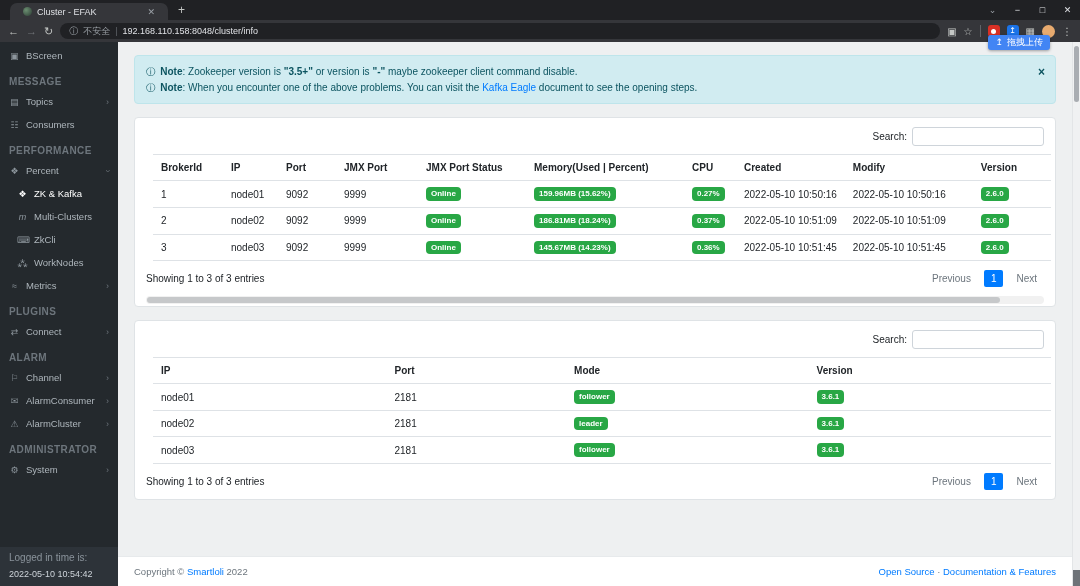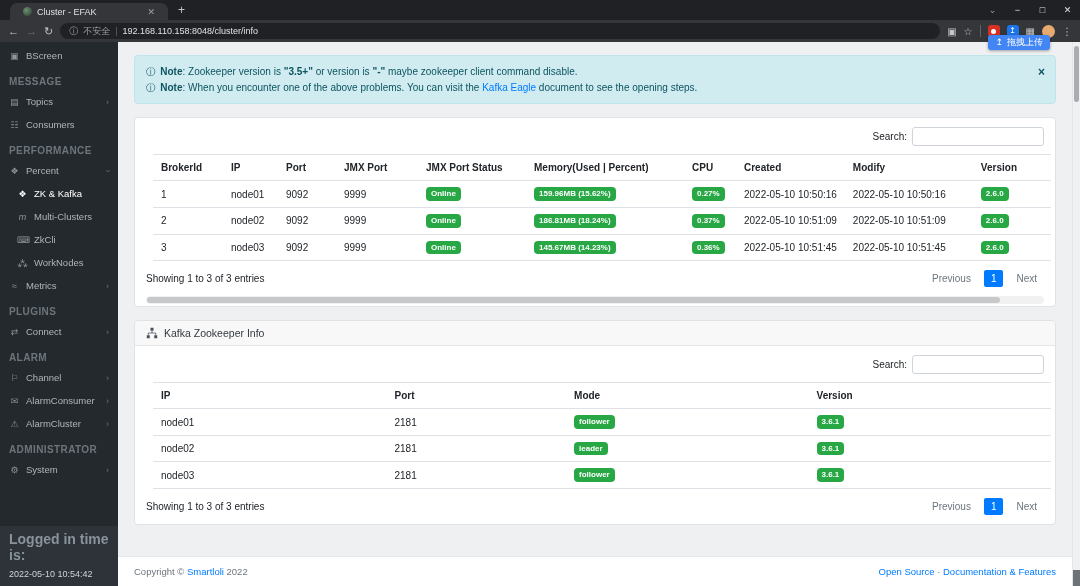--- a/index.html
+++ b/index.html
@@ -42,21 +42,21 @@
   .sidebar { width:118px; background:#24292d; position:relative; flex:none; padding-top:2px; }
   .s-item { height:23px; display:flex; align-items:center; gap:6px; padding:0 9px; color:#aeb6bc; font-size:9.5px; cursor:pointer; white-space:nowrap; }
   .s-ico { width:11px; font-size:9px; text-align:center; color:#8d969d; flex:none; font-style:normal; }
   .s-chev { margin-left:auto; color:#6d757c; font-size:9px; }
   .s-chev.down { transform:rotate(90deg); }
   .s-sec { padding:9px 9px 3px; font-size:10px; font-weight:bold; letter-spacing:.4px; color:#6d757c; }
   .s-sub { padding-left:17px; }
   .s-item.active { color:#ffffff; }
   .s-item.active .s-ico { color:#ffffff; }
   .login-box { position:absolute; bottom:0; left:0; right:0; background:#2d3339; padding:5px 9px 7px; }
-  .login-box .l1 { font-size:14px; color:#8a939b;font-weight:bold; }
+  .login-box .l1 { font-size:10px; color:#8a939b; }
   .login-box .l2 { font-size:9px; color:#ced4da; margin-top:6px; }
 
   
   .main { flex:1; display:flex; flex-direction:column; min-width:0; background:#eef0f1; }
   .scrollwrap { flex:1; padding:13px 16px 0; overflow:hidden; }
 
   .alert { position:relative; background:#d1ecf1; border:1px solid #bee5eb; border-radius:4px;
            padding:8px 30px 8px 11px; color:#0c5460; font-size:10px; line-height:1.55; }
   .alert b { font-weight:bold; }
   .alert .a-link { color:#007bff; text-decoration:none; cursor:pointer; }
@@ -305,29 +305,20 @@
               <span class="pg">Next</span>
             </div>
           </div>
           <div class="hscroll">
               <div class="thumb"></div>
             </div>
         </div>
       </div>
 
       <div class="panel">
-        <div class="panel-h">
-          <svg class="sitemap-ico" width="12" height="12" viewBox="0 0 16 16">
-              <rect x="6" y="1" width="4" height="4" fill="#495057"></rect>
-              <rect x="1" y="11" width="4" height="4" fill="#495057"></rect>
-              <rect x="11" y="11" width="4" height="4" fill="#495057"></rect>
-              <path d="M8 5v3M3 11V8h10v3" stroke="#495057" fill="none"></path>
-            </svg>
-          <span>Kafka Zookeeper Info</span>
-        </div>
         <div class="panel-b">
           <div class="search-row">
             <span>Search:</span>
             <input class="search-input" type="text" style="">
           </div>
           <table class="zk-table">
             <thead>
               <tr>
                 <th>IP</th>
                 <th>Port</th>

